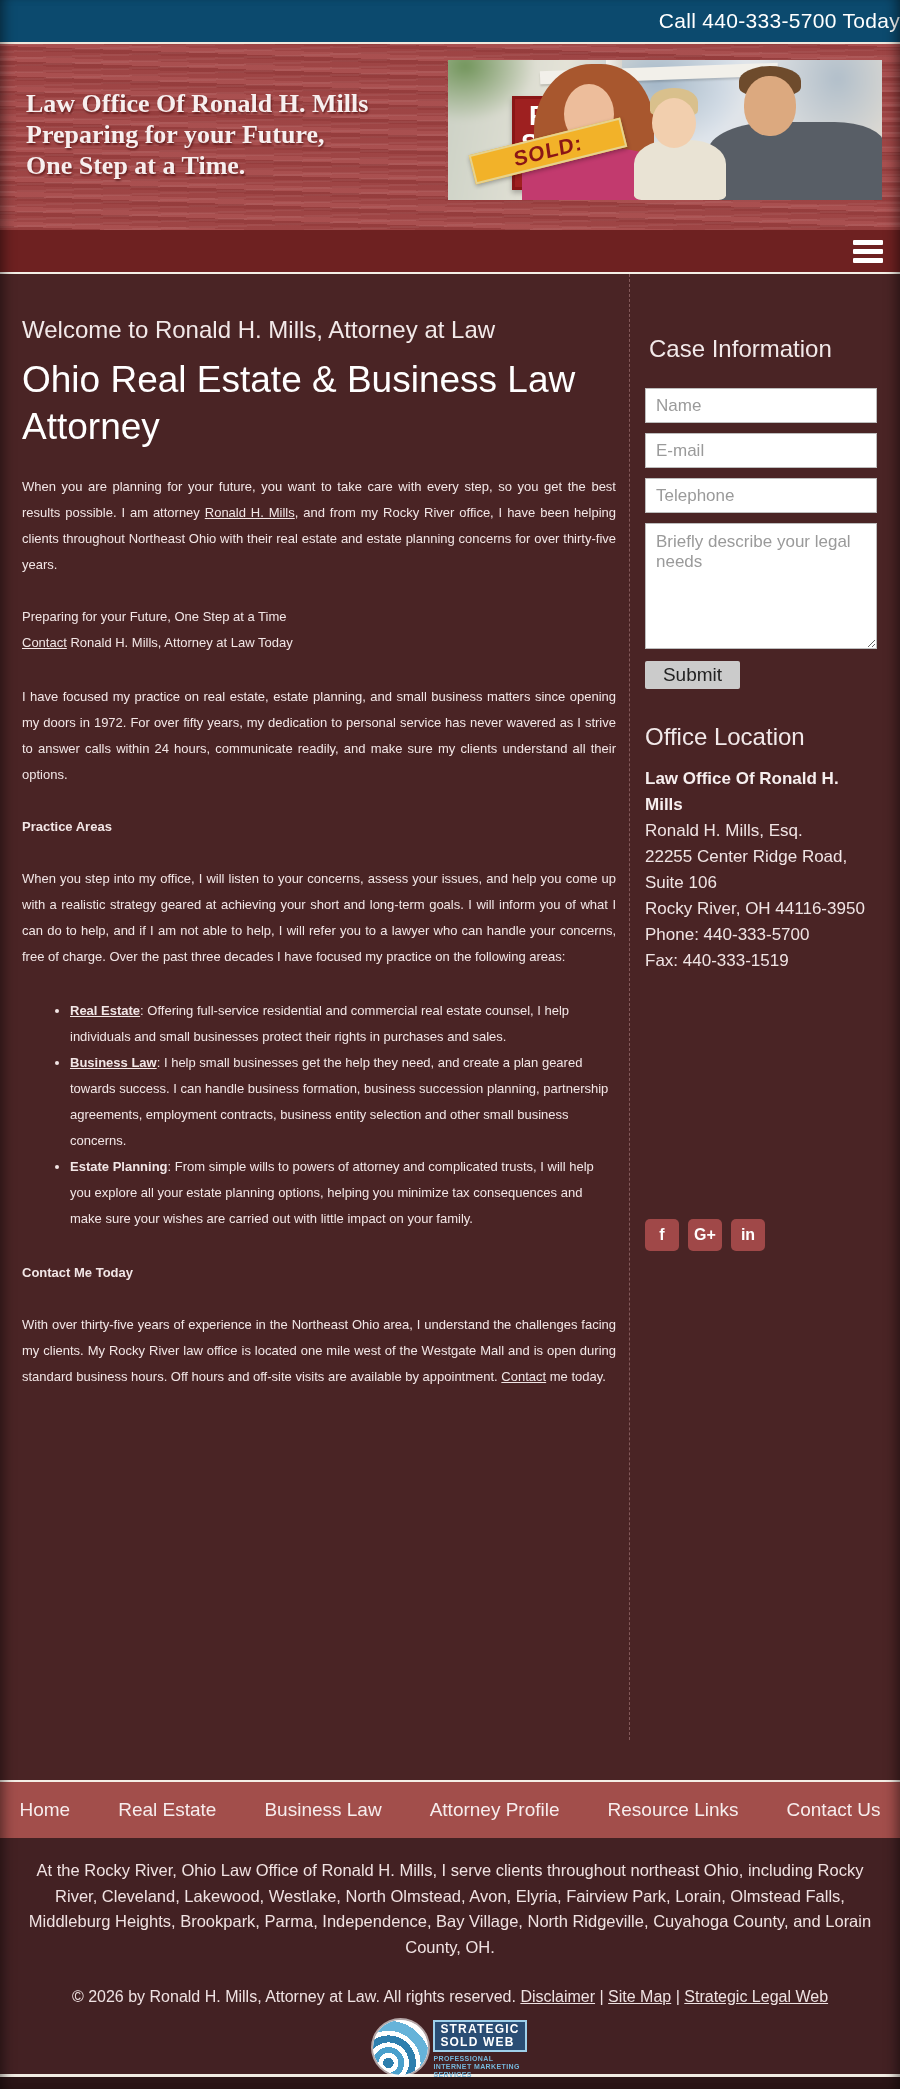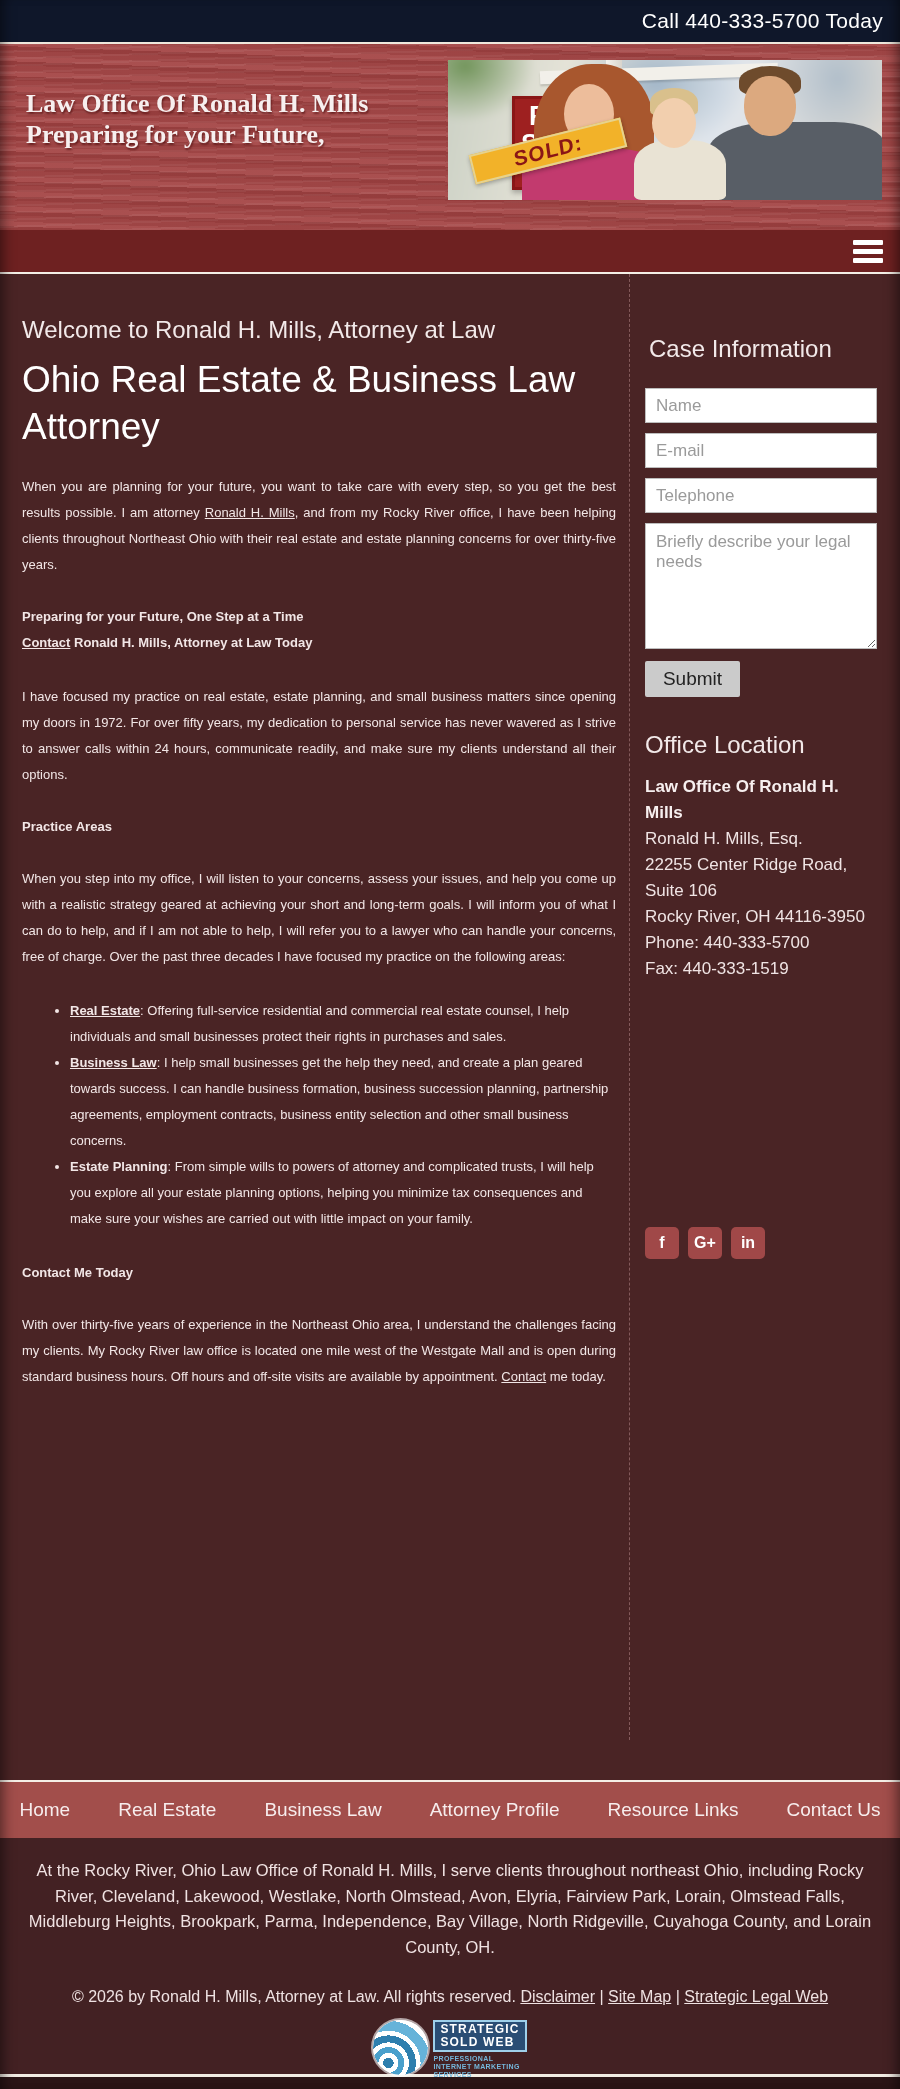--- a/index.html
+++ b/index.html
@@ -3,22 +3,22 @@
 <meta charset="utf-8">
 <style>
   * { box-sizing: border-box; margin: 0; padding: 0; }
   html,body { background:#1a0e0e; }
   body { font-family:"Liberation Sans", sans-serif; }
   .page { width:900px; height:2089px; margin:0 auto; position:relative; background:#4a2425; overflow:hidden; }
   .edge-overlay { position:absolute; inset:0; pointer-events:none; z-index:60;
     box-shadow: inset 12px 0 14px -10px rgba(0,0,0,.55), inset -12px 0 14px -10px rgba(0,0,0,.55); }
 
   
-  .topbar { height:44px; background:#0f172a; border-bottom:2px solid #efe8dd;
-    display:flex; align-items:center; justify-content:flex-end; padding-right:17px; }
+  .topbar { height:44px; background:#0c4a6e; border-bottom:2px solid #efe8dd;
+    display:flex; align-items:center; justify-content:flex-end; }
   .topbar .phone { color:#ffffff; font-size:21px; letter-spacing:.3px; }
 
   
   .masthead { height:186px; position:relative; background-color:#a34a4a;
     background-image:
       repeating-linear-gradient(178deg, rgba(255,255,255,0.05) 0 2px, rgba(0,0,0,0) 2px 7px),
       repeating-linear-gradient(2deg, rgba(115,28,28,0.28) 0 4px, rgba(196,104,104,0.18) 4px 9px, rgba(140,50,50,0.22) 9px 15px);
     overflow:hidden; }
   .masthead-title { position:absolute; left:26px; top:44px; color:#f7efef;
     font-family:"Liberation Serif", serif; font-weight:700; font-size:26px; line-height:31px;
@@ -58,35 +58,35 @@
 
   
   .main { display:flex; min-height:1506px; background:#4a2425; padding:0 17px 0 21px; }
   .content { width:608px; padding:42px 13px 135px 1px; }
   .sidebar { flex:1; border-left:1px dashed rgba(255,205,205,.32); margin-bottom:40px; padding:60px 6px 0 15px; }
 
   .welcome { font-size:24px; font-weight:400; color:#f2e9e9; margin:0 0 12px; }
   h1.main-heading { font-size:37px; line-height:47px; font-weight:400; color:#ffffff; margin:0 0 24px; }
   .content p, .content li { font-size:13px; line-height:26px; color:#f2e6e6; }
   .content p { text-align:justify; margin:0 0 26px; }
-  .bold-line { font-weight:700; margin:0 !important; text-align:right; }
+  .bold-line { font-weight:400; margin:0 !important; text-align:right; }
   .after-gap { margin-bottom:28px !important; }
   .section-heading { font-size:19px; font-weight:700; color:#f2e6e6; margin:0 0 23px; }
   .content ul { margin:28px 0; padding-left:48px; }
   .inline-link { color:inherit; text-decoration:underline; cursor:pointer; }
   .seg-bold { font-weight:700; }
 
   
   .side-heading { font-size:24px; font-weight:400; color:#f2e9e9; line-height:30px; margin:0 4px 24px; }
   .case-form input { display:block; width:100%; height:35px; margin-bottom:10px; border:1px solid #bdbdbd;
     padding:0 10px; font-size:17px; background:#fff; color:#ef4444; font-family:"Liberation Sans",sans-serif; }
   .case-form textarea { display:block; width:100%; height:126px; margin-bottom:12px; border:1px solid #bdbdbd;
     padding:8px 10px; font-size:17px; background:#fff; color:#333; resize:both; font-family:"Liberation Sans",sans-serif; }
   .case-form input::placeholder, .case-form textarea::placeholder { color:#9a9a9a; }
-  .submit-btn { width:95px; height:36px; background:#cbcbcb; border:none; border-radius:2px;
+  .submit-btn { width:95px; height:28px; background:#cbcbcb; border:none; border-radius:2px;
     font-size:19px; color:#222; cursor:pointer; font-family:"Liberation Sans",sans-serif; }
   .office-heading { margin:33px 0 14px; }
   .office-name { font-size:17px; font-weight:700; line-height:26px; color:#f7efef; }
   .office-line { font-size:17px; line-height:26px; color:#f0e4e4; }
   .social { display:flex; gap:9px; margin-top:245px; }
   .social-btn { width:34px; height:32px; background:#a04848; border-radius:5px; color:#fff; font-weight:700;
     font-size:16px; display:flex; align-items:center; justify-content:center; cursor:pointer; }
 
   
   .footer-nav { height:58px; background:#a24e4b; border-top:2px solid #f5efe6;
@@ -114,20 +114,21 @@
 <div class="page">
 
   <div class="topbar">
     <span class="phone">Call 440-333-5700 Today</span>
   </div>
 
   <header class="masthead">
     <div class="masthead-title">
       <div>Law Office Of Ronald H. Mills</div>
       <div>Preparing for your Future,</div>
+      <div>One Step at a Time.</div>
     </div>
     <div class="photo">
       <div class="photo-bg"></div>
       <div class="post-arm"></div>
       <div class="post-v"></div>
       <div class="sign">
         <span class="sign-word1">FOR</span>
         <span class="sign-word2">SALE</span>
         <span class="sign-strip"></span>
       </div>

